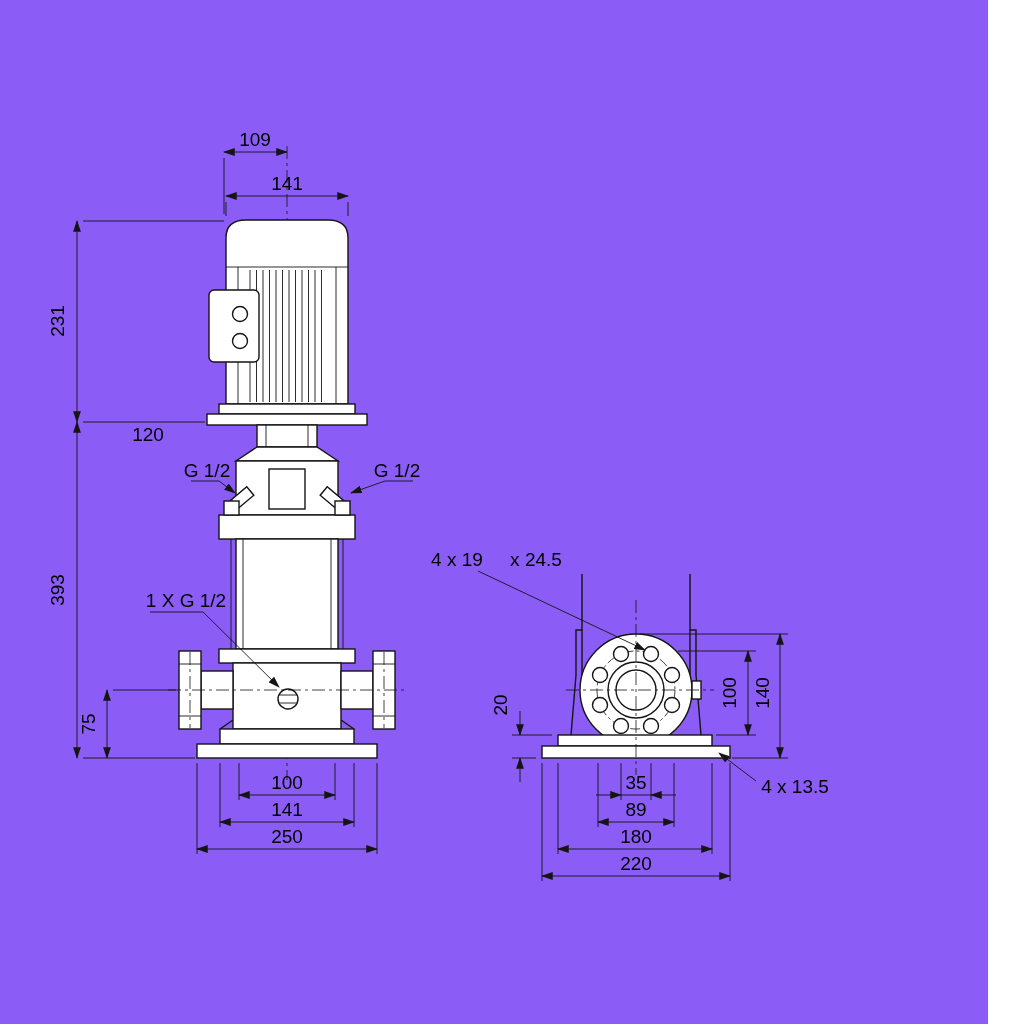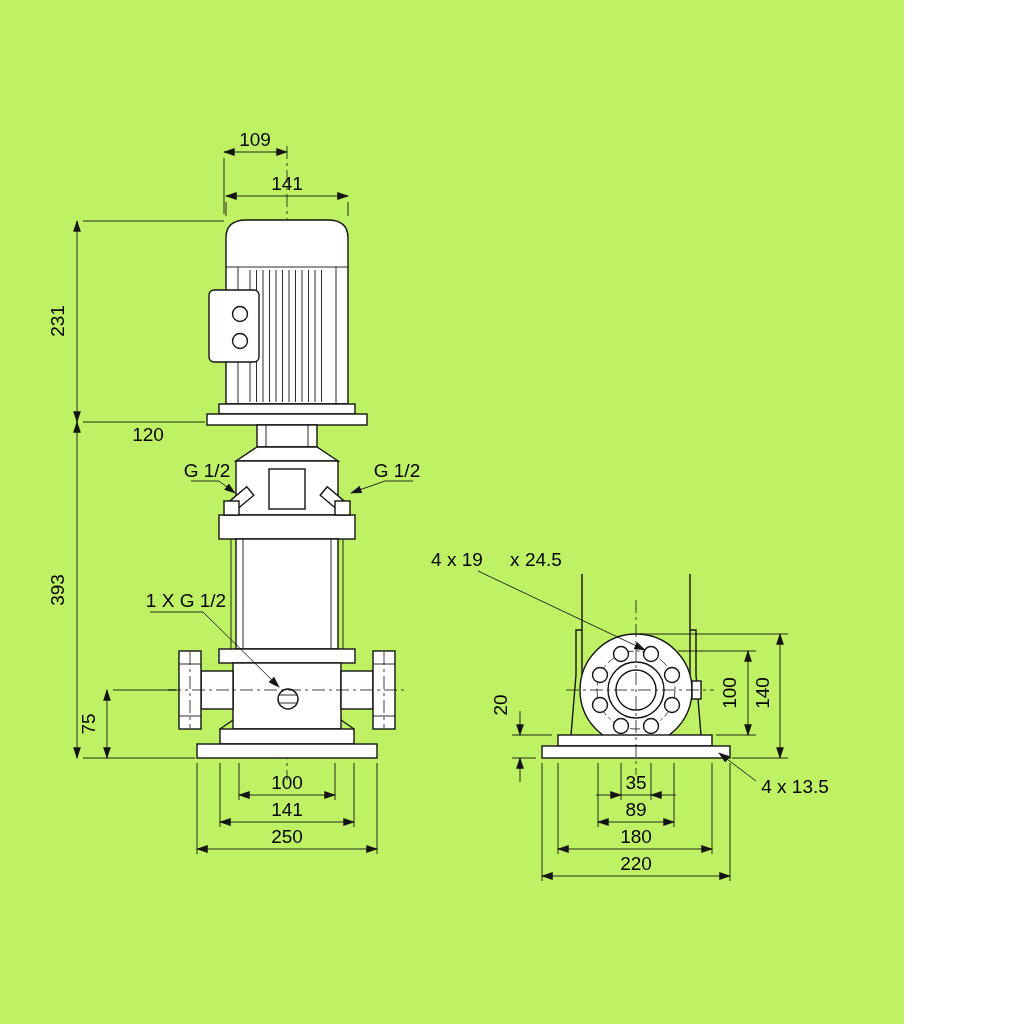--- a/index.html
+++ b/index.html
@@ -1,16 +1,16 @@
 <!DOCTYPE html>
 <html><head>
 <meta charset="utf-8">
 <style>
   html,body{margin:0;padding:0;background:#fff;}
-  #stage{position:relative;width:904px;height:1024px;background:#bef264;overflow:hidden;}
+  #stage{position:relative;width:988px;height:1024px;background:#8b5cf6;overflow:hidden;}
   svg{position:absolute;left:0;top:0;}
   svg text{font-family:"Liberation Sans",sans-serif;font-size:19px;fill:#000;}
   .ol{stroke:#151515;stroke-width:1.4;fill:none;}
   .olf{stroke:#151515;stroke-width:1.4;fill:#fff;}
   .tl{stroke:#151515;stroke-width:0.9;fill:none;}
   .dim{stroke:#151515;stroke-width:0.9;fill:none;}
   .ldr{stroke:#151515;stroke-width:0.9;fill:none;}
   .cl{stroke:#151515;stroke-width:0.8;fill:none;stroke-dasharray:13 4 3 4;}
   .bc{stroke:#151515;stroke-width:0.8;fill:none;stroke-dasharray:10 3 3 3;}
 </style>

